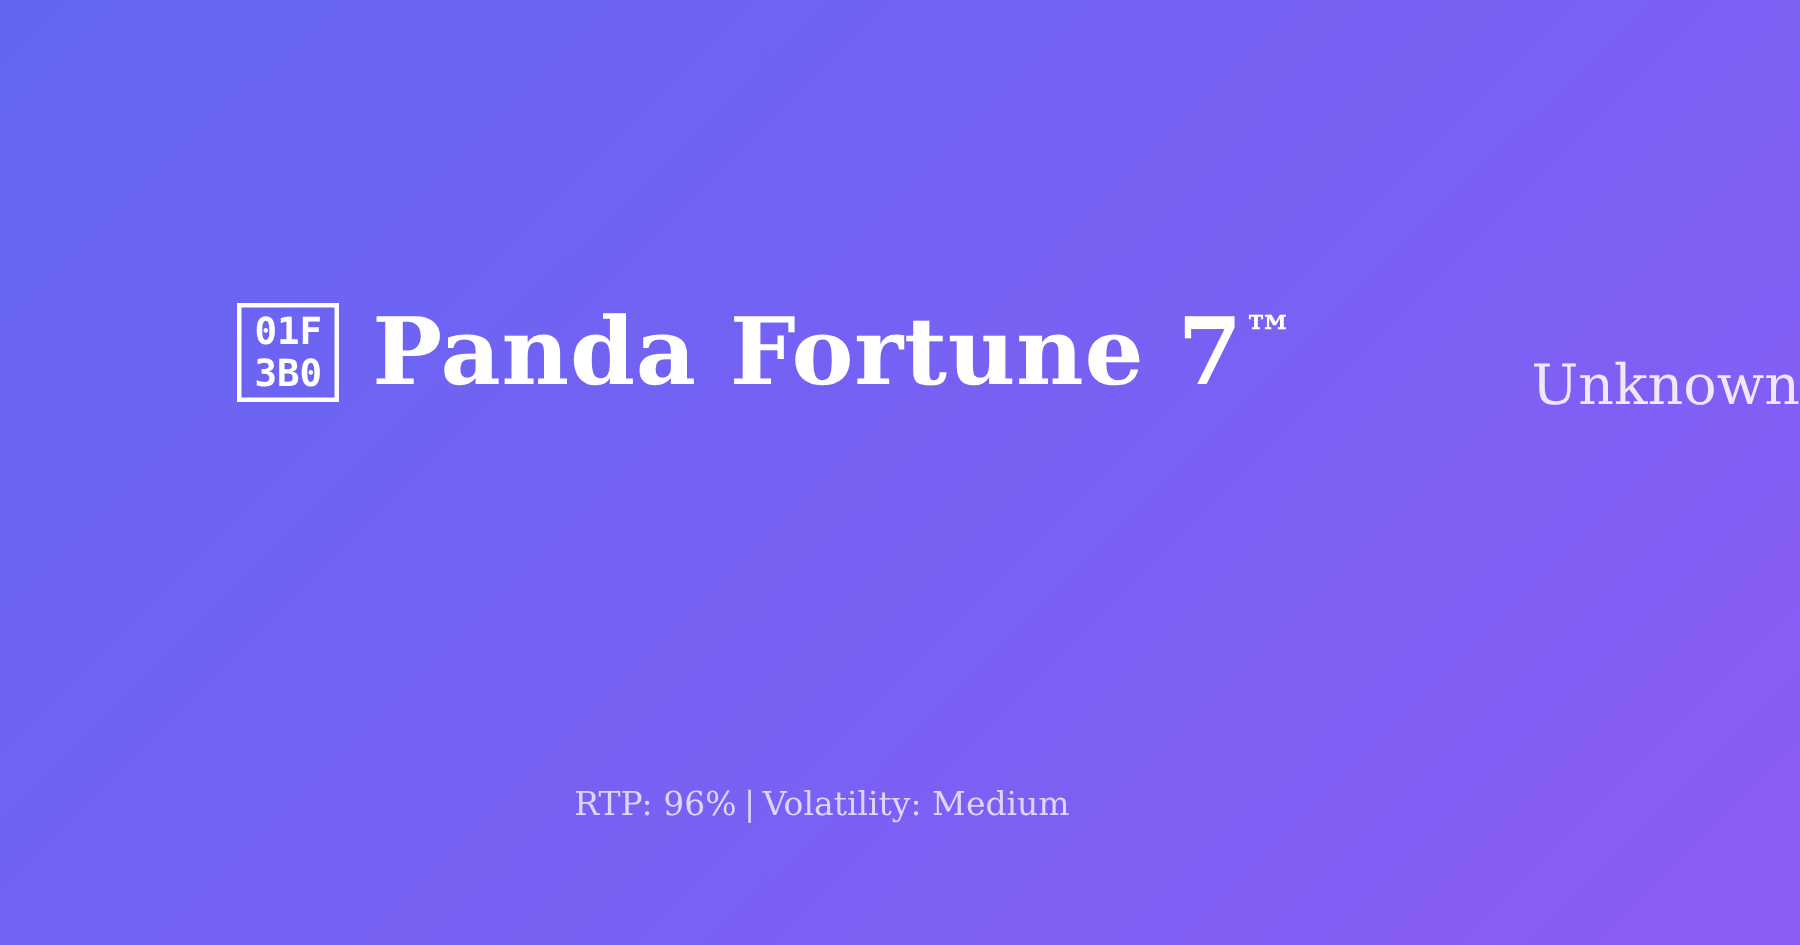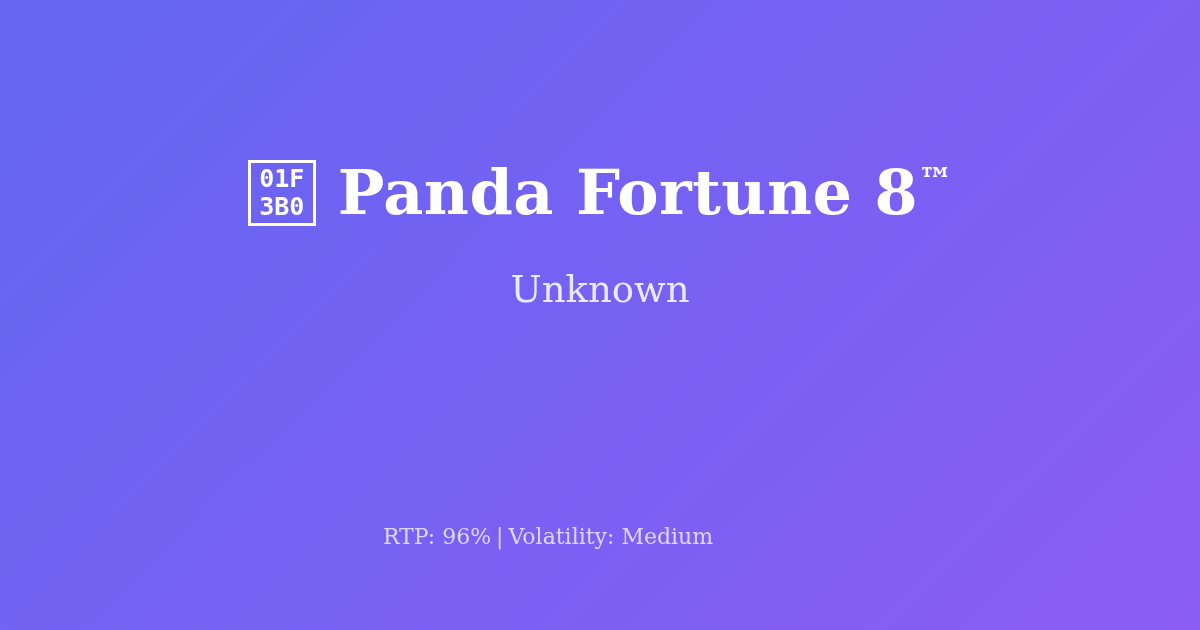--- a/index.html
+++ b/index.html
@@ -25,21 +25,21 @@
   }
 
   
   .center-stack {
     position: absolute;
     left: 0;
     top: 0;
     width: 1200px;
     height: 470px;
     display: flex;
-    flex-direction: column;
+    flex-direction: row;
     align-items: center;
     justify-content: center;
   }
 
   .title-row {
     display: flex;
     flex-direction: row;
     align-items: center;
     justify-content: center;
     gap: 22px;
@@ -124,21 +124,21 @@
 
   <div class="center-stack">
 
     <div class="title-row">
 
       <span class="tofu-glyph">
         <span class="tofu-line">01F</span>
         <span class="tofu-line">3B0</span>
       </span>
 
-      <h1 class="game-title"><span>Panda Fortune 8</span><span class="tm">™</span></h1>
+      <h1 class="game-title"><span>Panda Fortune 7</span><span class="tm">™</span></h1>
 
     </div>
 
     <div class="game-subtitle">Unknown</div>
 
   </div>
 
   <div class="meta-line"><span>RTP:</span>&nbsp;<span>96%</span><span class="meta-sep">|</span><span>Volatility:</span>&nbsp;<span>Medium</span></div>
 
 </div>

